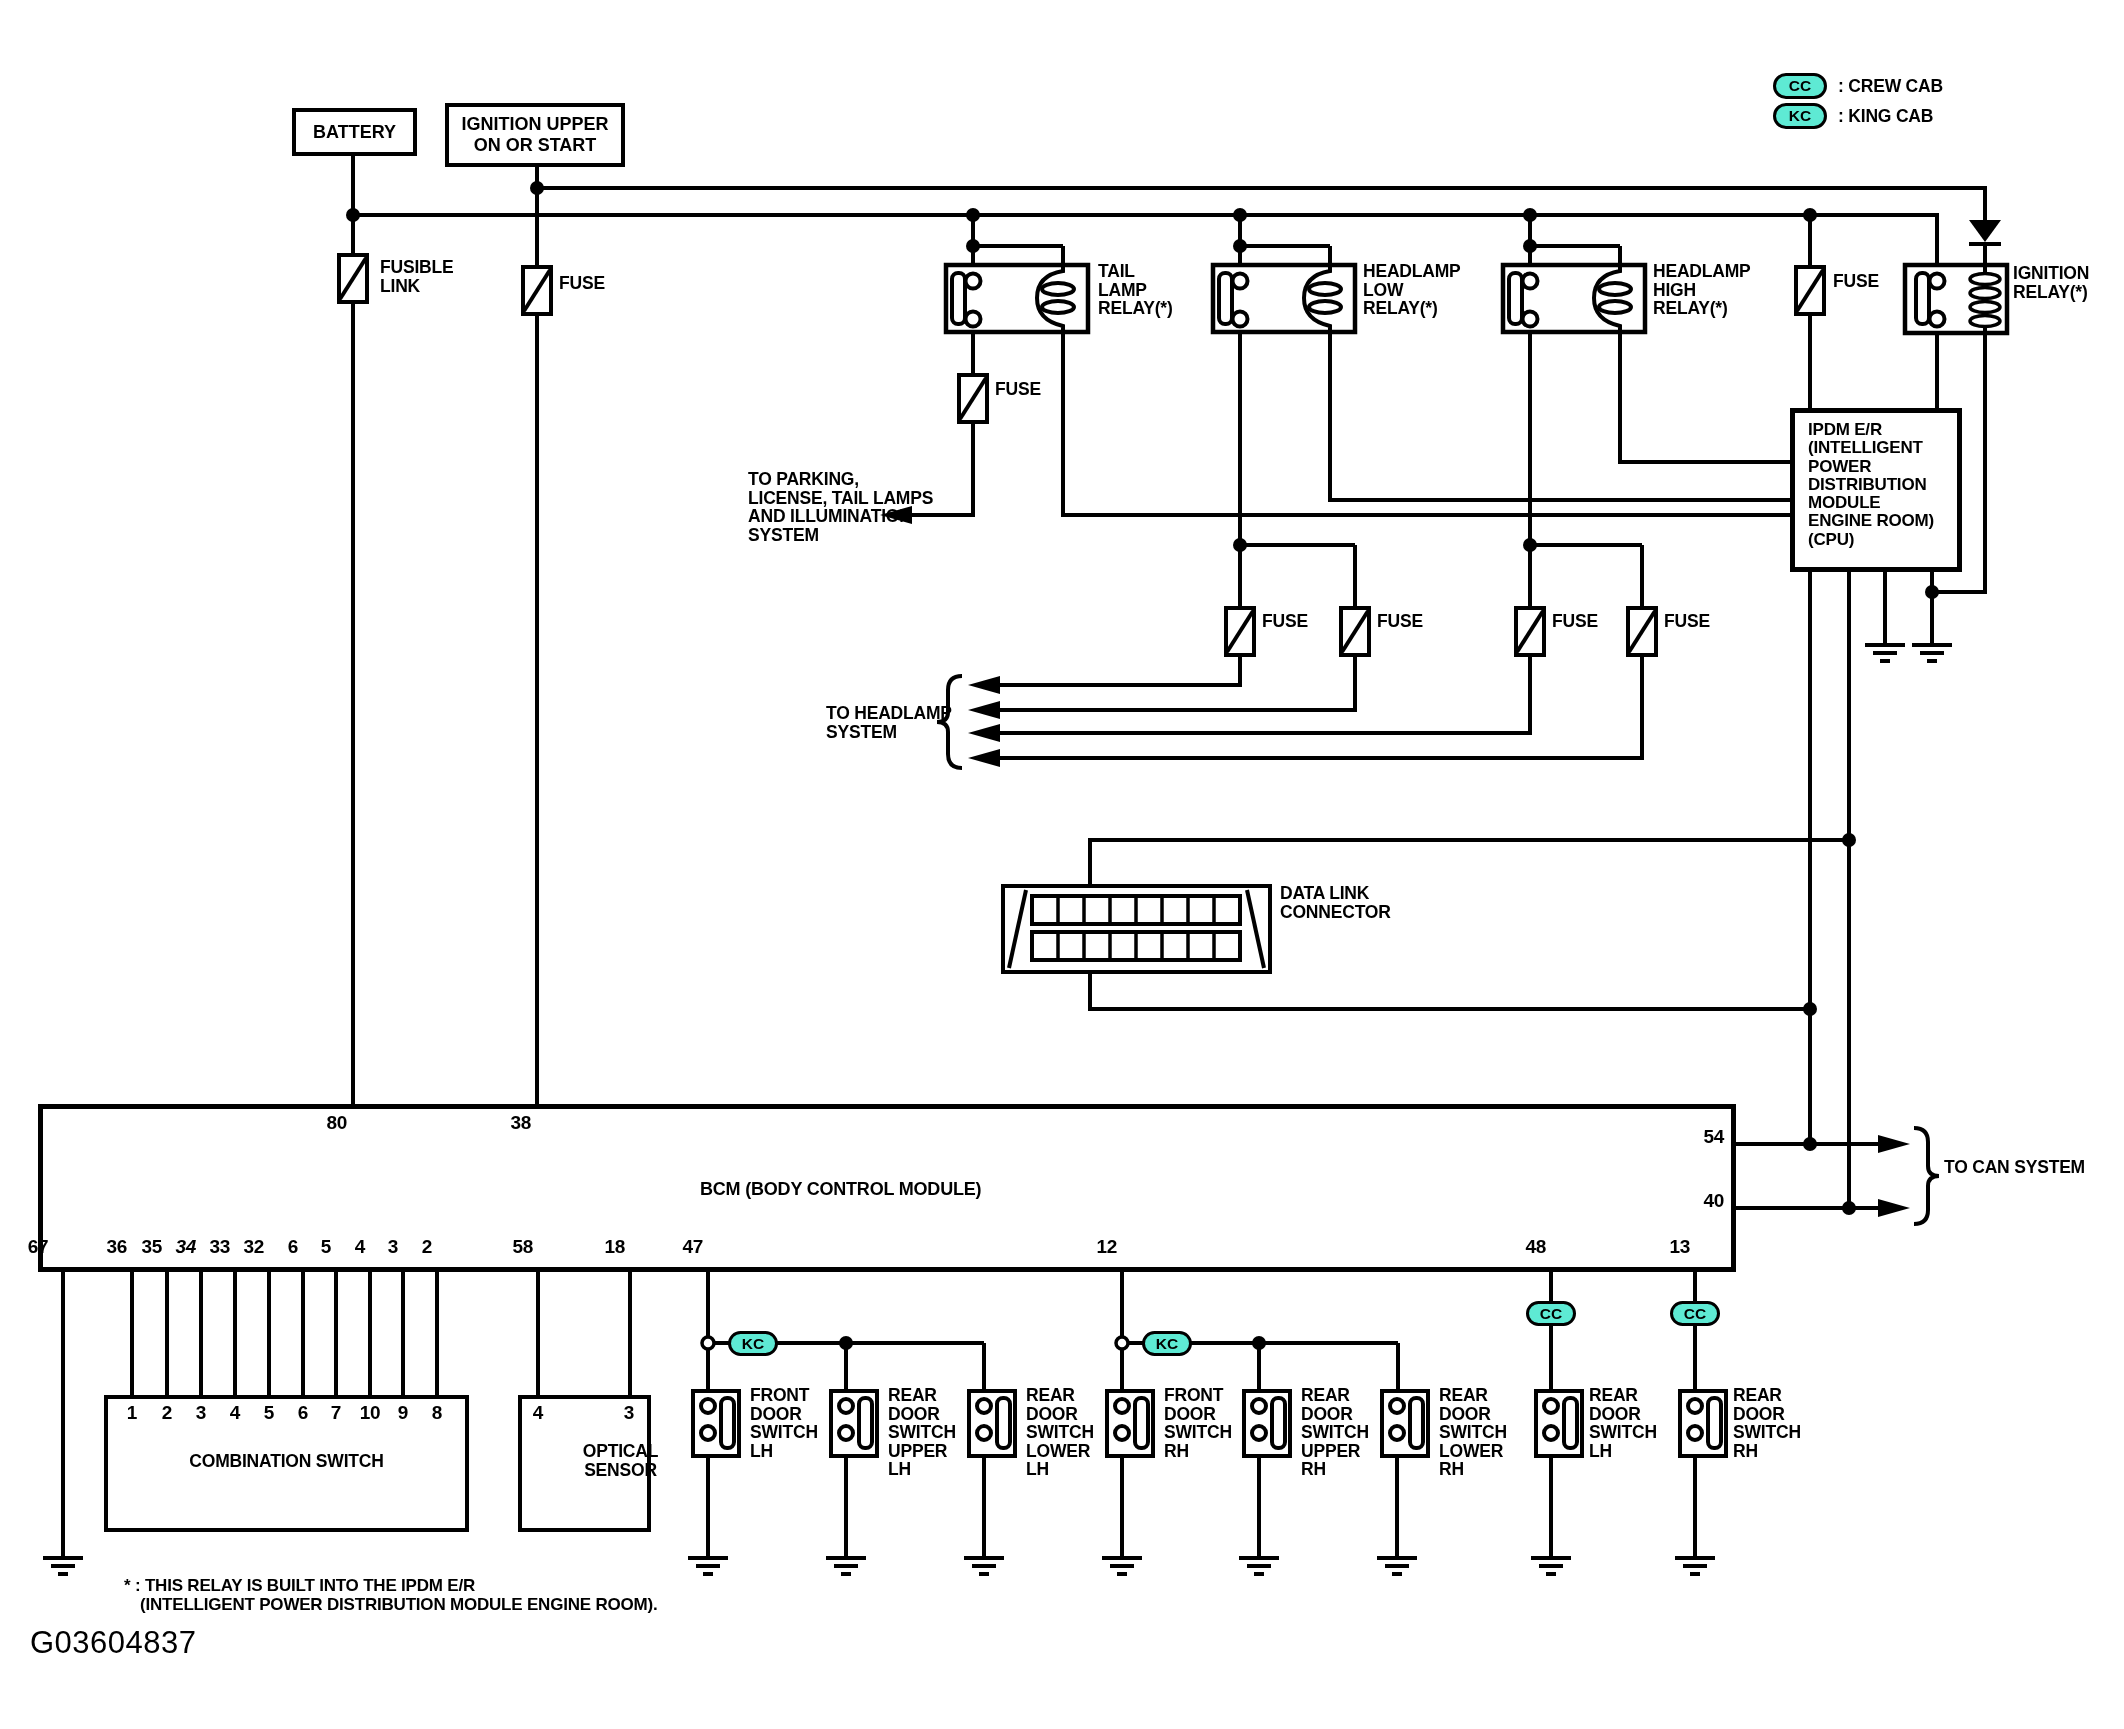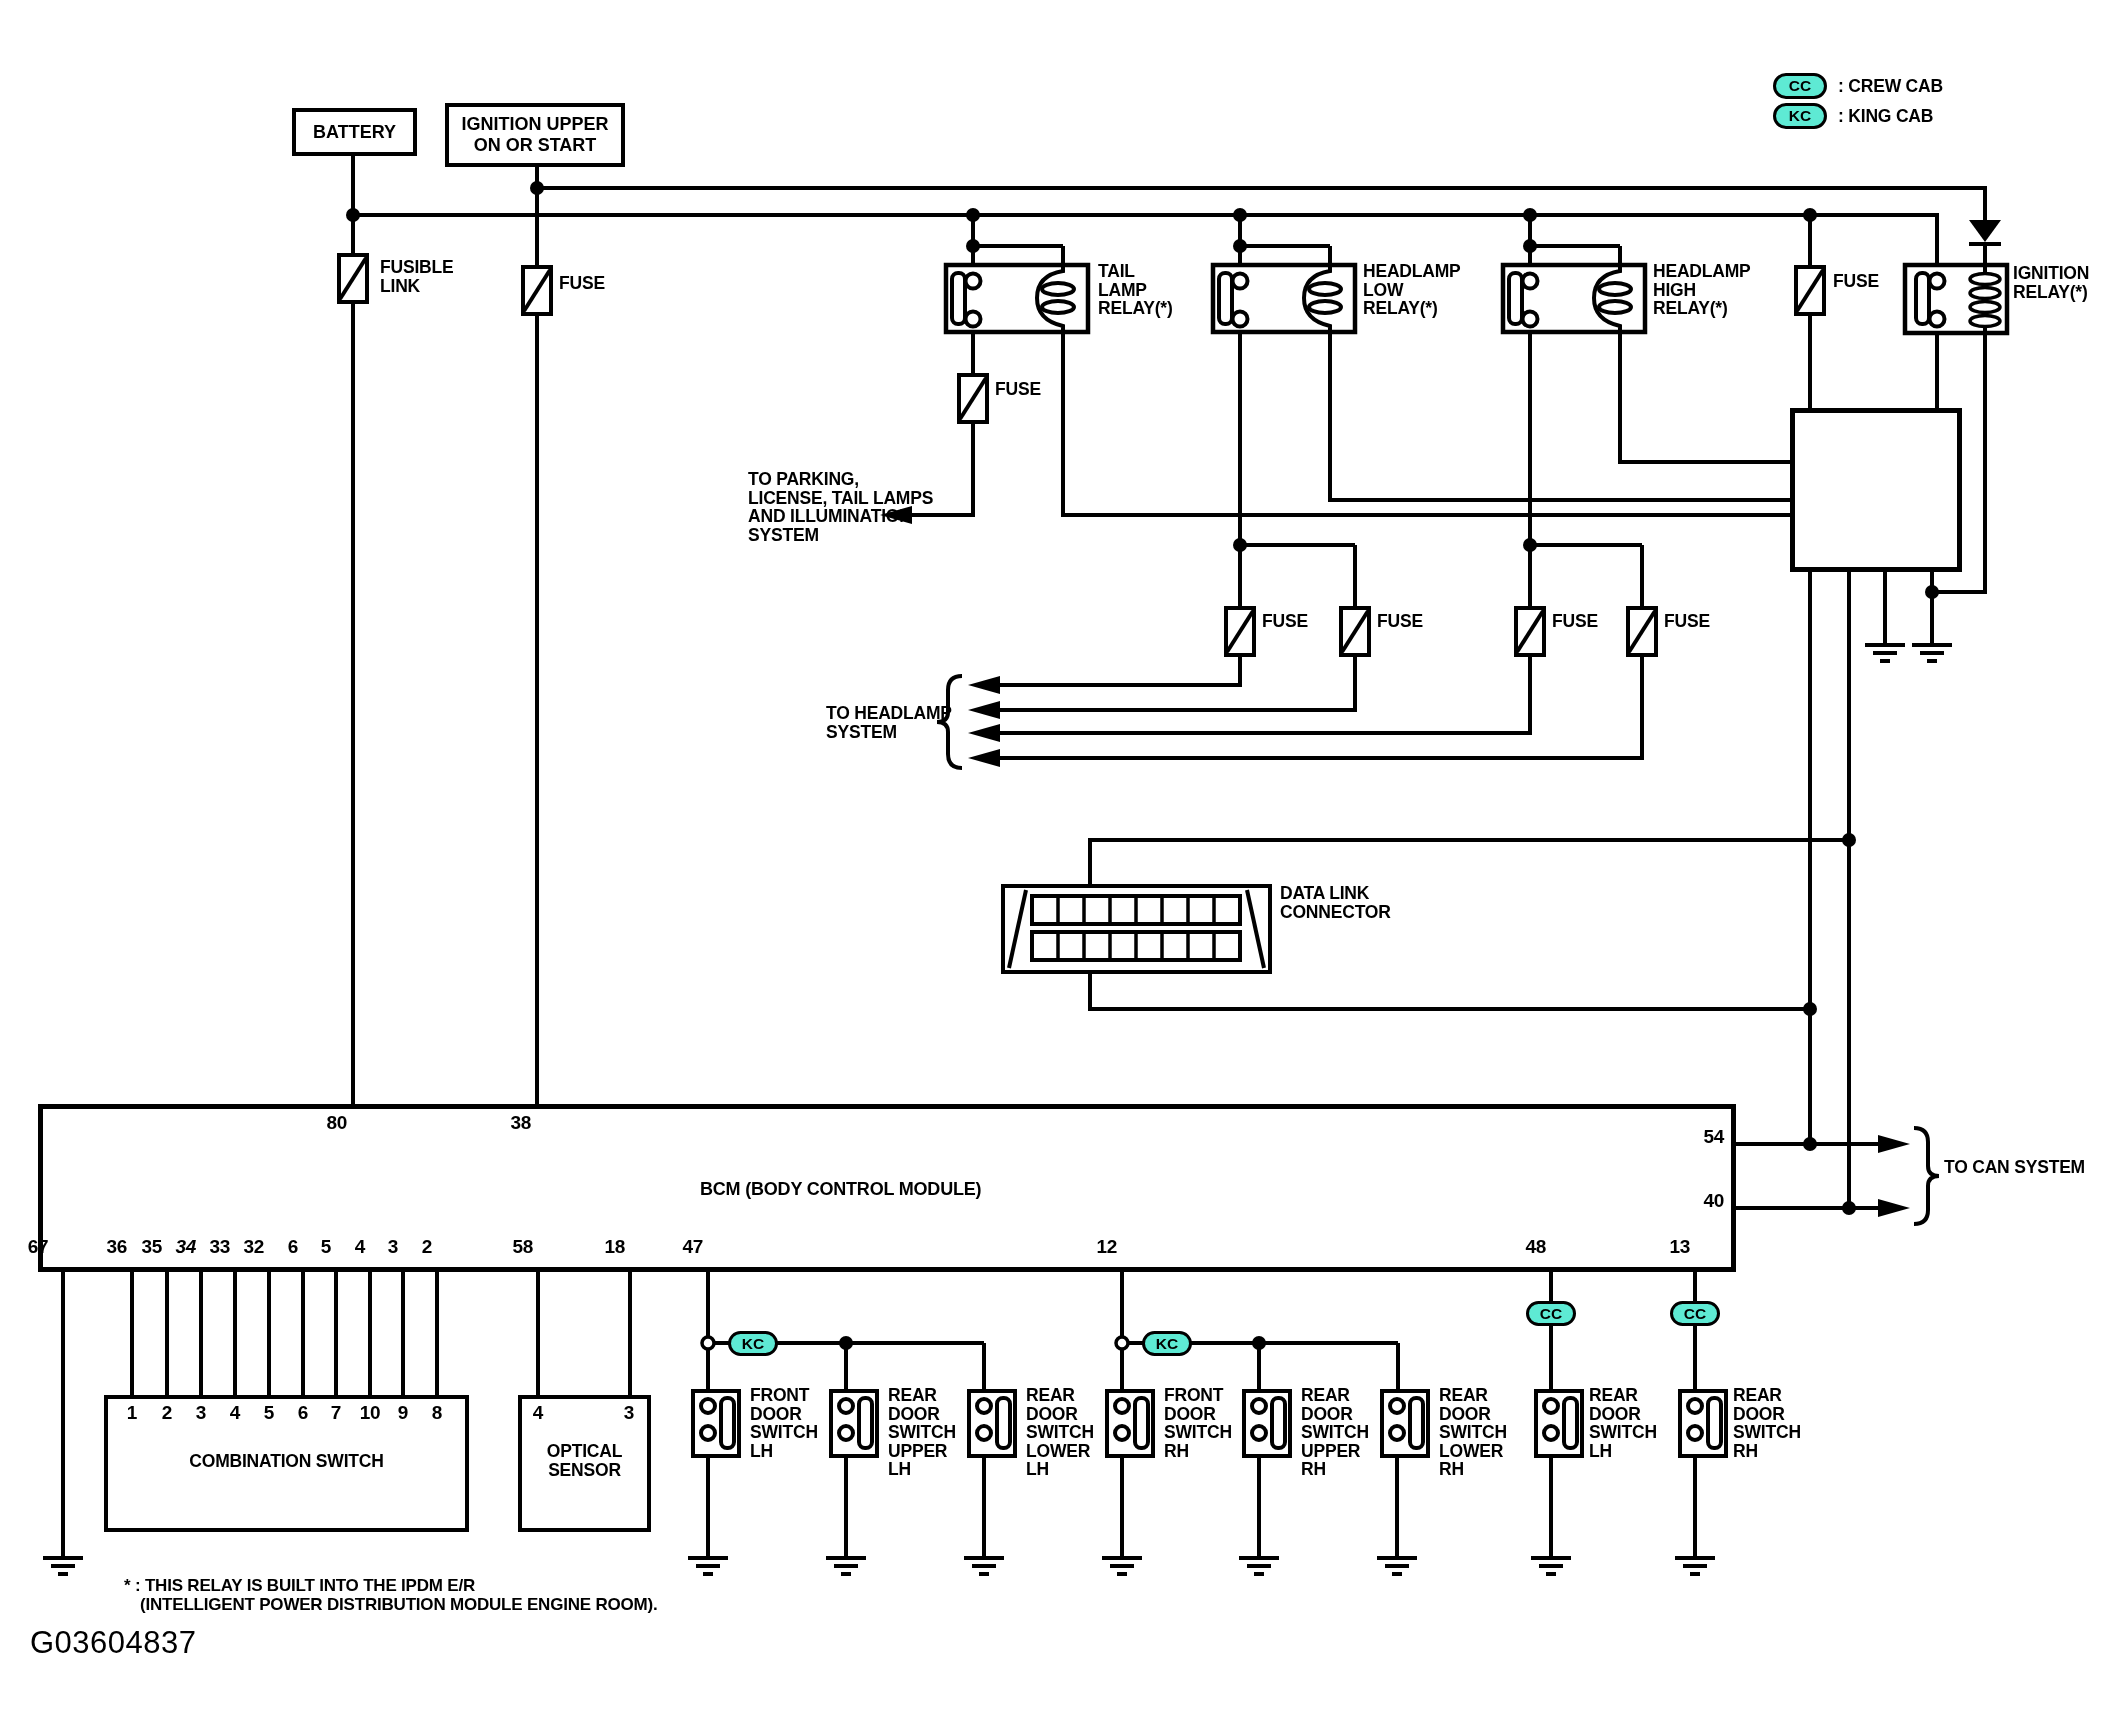--- a/index.html
+++ b/index.html
@@ -215,29 +215,36 @@
         <use href="#gnd" x="1932" y="645"></use>
   </g>
 </svg>
 
 <div class="bx" style="left:292px;top:108px;width:125px;height:48px;"><span>BATTERY</span></div>
 
 <div class="bx" style="left:445px;top:103px;width:180px;height:64px;"><span>IGNITION UPPER
 ON OR START</span></div>
 
 <div class="bigbx" style="left:1790px;top:408px;width:172px;height:164px;"></div>
+<div class="lbl" style="left:1808px;top:421px;width:150px;font-size:17px;line-height:18.3px;">IPDM E/R
+(INTELLIGENT
+POWER
+DISTRIBUTION
+MODULE
+ENGINE ROOM)
+(CPU)</div>
 
 <div class="bigbx" style="left:38px;top:1104px;width:1698px;height:168px;"></div>
 <div class="lbl" style="left:700px;top:1180px;font-size:18px;">BCM (BODY CONTROL MODULE)</div>
 
 <div class="bx" style="left:104px;top:1395px;width:365px;height:137px;border-width:4.5px;"></div>
 <div class="lbl ca" style="left:104px;top:1452px;width:365px;">COMBINATION SWITCH</div>
 
 <div class="bx" style="left:518px;top:1395px;width:133px;height:137px;border-width:4.5px;"></div>
-<div class="lbl ca" style="left:518px;top:1442px;width:133px;">OPTICAL
+<div class="lbl ca" style="left:518px;top:1442px;width:133px;padding-left:36px;">OPTICAL
 SENSOR</div>
 
 <div class="oval" style="left:1773px;top:73px;width:54px;height:26px;">
       <span>CC</span>
     </div>
 <div class="lbl" style="left:1838px;top:77px;">: CREW CAB</div>
 <div class="oval" style="left:1773px;top:103px;width:54px;height:26px;">
       <span>KC</span>
     </div>
 <div class="lbl" style="left:1838px;top:107px;">: KING CAB</div>

